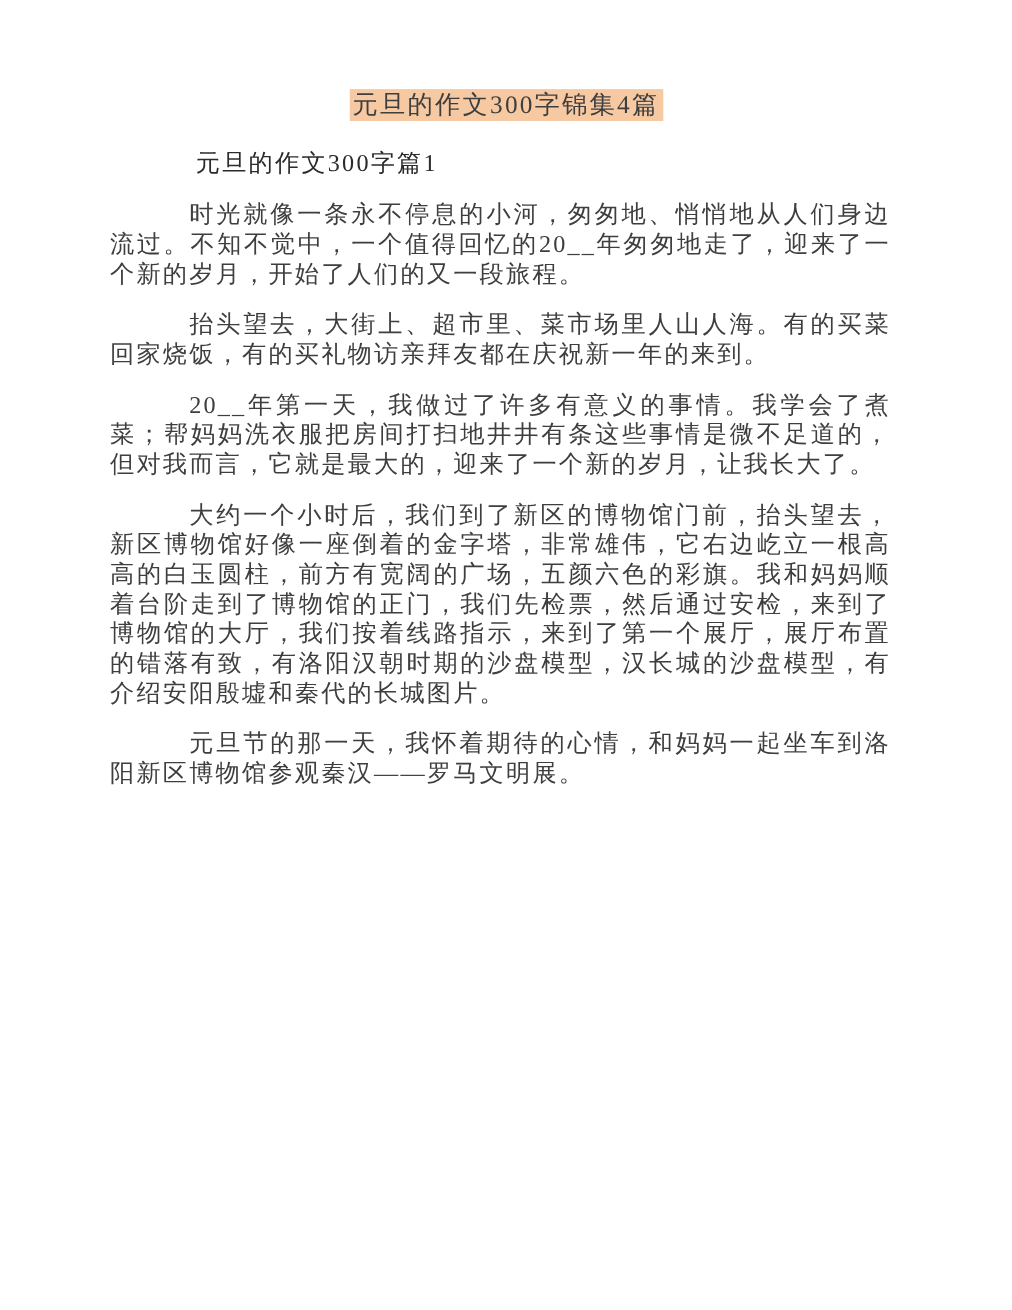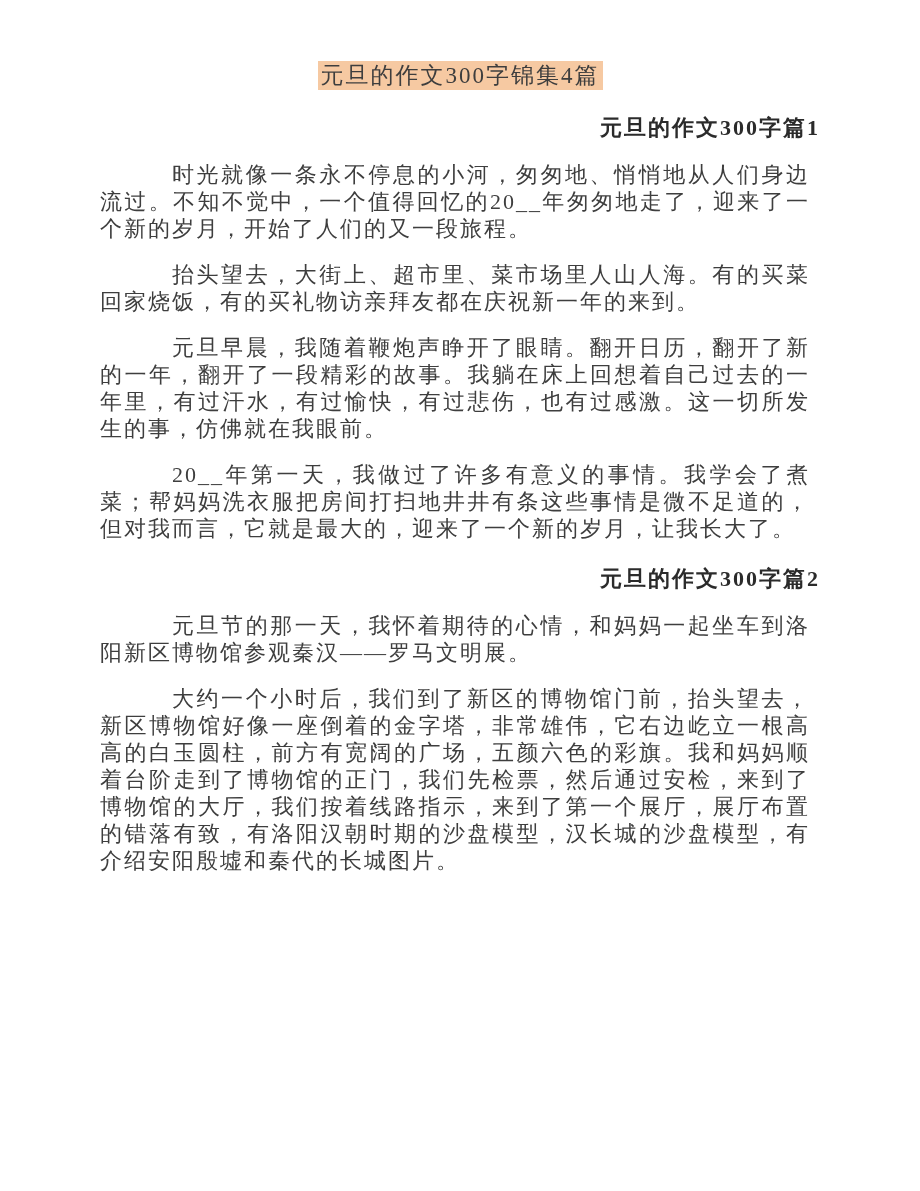--- a/index.html
+++ b/index.html
@@ -9,43 +9,42 @@
   }
   .page {
     position: relative;
     width: 920px;
     height: 1191px;
     background: #ffffff;
     overflow: hidden;
     font-family: "Liberation Serif", "DejaVu Serif", serif;
     color: #3e3e3e;
     box-sizing: border-box;
-    padding: 61px 100px 0 100px;
+    padding: 81px 100px 0 100px;
   }
   .doc-title {
     text-align: center;
     font-size: 23px;
     line-height: 30px;
     font-weight: normal;
     letter-spacing: 2px;
     margin: 0;
   }
   .doc-title .highlight {
     background: #f6c9a2;
     padding: 2px 3px;
   }
   .section-heading {
     font-size: 22px;
     line-height: 27px;
-    font-weight: bold;
+    font-weight: normal;
     color: #2b2b2b;
     letter-spacing: 2px;
     text-indent: 78px;
     margin: 23px 0 20px 0;
-    text-align: right;
   }
   .para {
     font-size: 22px;
     line-height: 27px;
     letter-spacing: 2px;
     text-indent: 72px;
     text-align: justify;
     margin: 0 10px 19px 0;
     color: #3e3e3e;
   }
@@ -58,24 +57,22 @@
   <div class="doc-title">
     <span class="highlight">元旦的作文300字锦集4篇</span>
   </div>
 
   <div class="section-heading">元旦的作文300字篇1</div>
 
   <p class="para">时光就像一条永不停息的小河，匆匆地、悄悄地从人们身边流过。不知不觉中，一个值得回忆的20__年匆匆地走了，迎来了一个新的岁月，开始了人们的又一段旅程。</p>
 
   <p class="para">抬头望去，大街上、超市里、菜市场里人山人海。有的买菜回家烧饭，有的买礼物访亲拜友都在庆祝新一年的来到。</p>
 
-  <p class="para">元旦早晨，我随着鞭炮声睁开了眼睛。翻开日历，翻开了新的一年，翻开了一段精彩的故事。我躺在床上回想着自己过去的一年里，有过汗水，有过愉快，有过悲伤，也有过感激。这一切所发生的事，仿佛就在我眼前。</p>
 
   <p class="para">20__年第一天，我做过了许多有意义的事情。我学会了煮菜；帮妈妈洗衣服把房间打扫地井井有条这些事情是微不足道的，但对我而言，它就是最大的，迎来了一个新的岁月，让我长大了。</p>
 
 
-  <div class="section-heading">元旦的作文300字篇2</div>
+
+  <p class="para">大约一个小时后，我们到了新区的博物馆门前，抬头望去，新区博物馆好像一座倒着的金字塔，非常雄伟，它右边屹立一根高高的白玉圆柱，前方有宽阔的广场，五颜六色的彩旗。我和妈妈顺着台阶走到了博物馆的正门，我们先检票，然后通过安检，来到了博物馆的大厅，我们按着线路指示，来到了第一个展厅，展厅布置的错落有致，有洛阳汉朝时期的沙盘模型，汉长城的沙盘模型，有介绍安阳殷墟和秦代的长城图片。</p>
 
   <p class="para">元旦节的那一天，我怀着期待的心情，和妈妈一起坐车到洛阳新区博物馆参观秦汉——罗马文明展。</p>
-
-  <p class="para">大约一个小时后，我们到了新区的博物馆门前，抬头望去，新区博物馆好像一座倒着的金字塔，非常雄伟，它右边屹立一根高高的白玉圆柱，前方有宽阔的广场，五颜六色的彩旗。我和妈妈顺着台阶走到了博物馆的正门，我们先检票，然后通过安检，来到了博物馆的大厅，我们按着线路指示，来到了第一个展厅，展厅布置的错落有致，有洛阳汉朝时期的沙盘模型，汉长城的沙盘模型，有介绍安阳殷墟和秦代的长城图片。</p>
 
 </div>
 
 </body></html>

